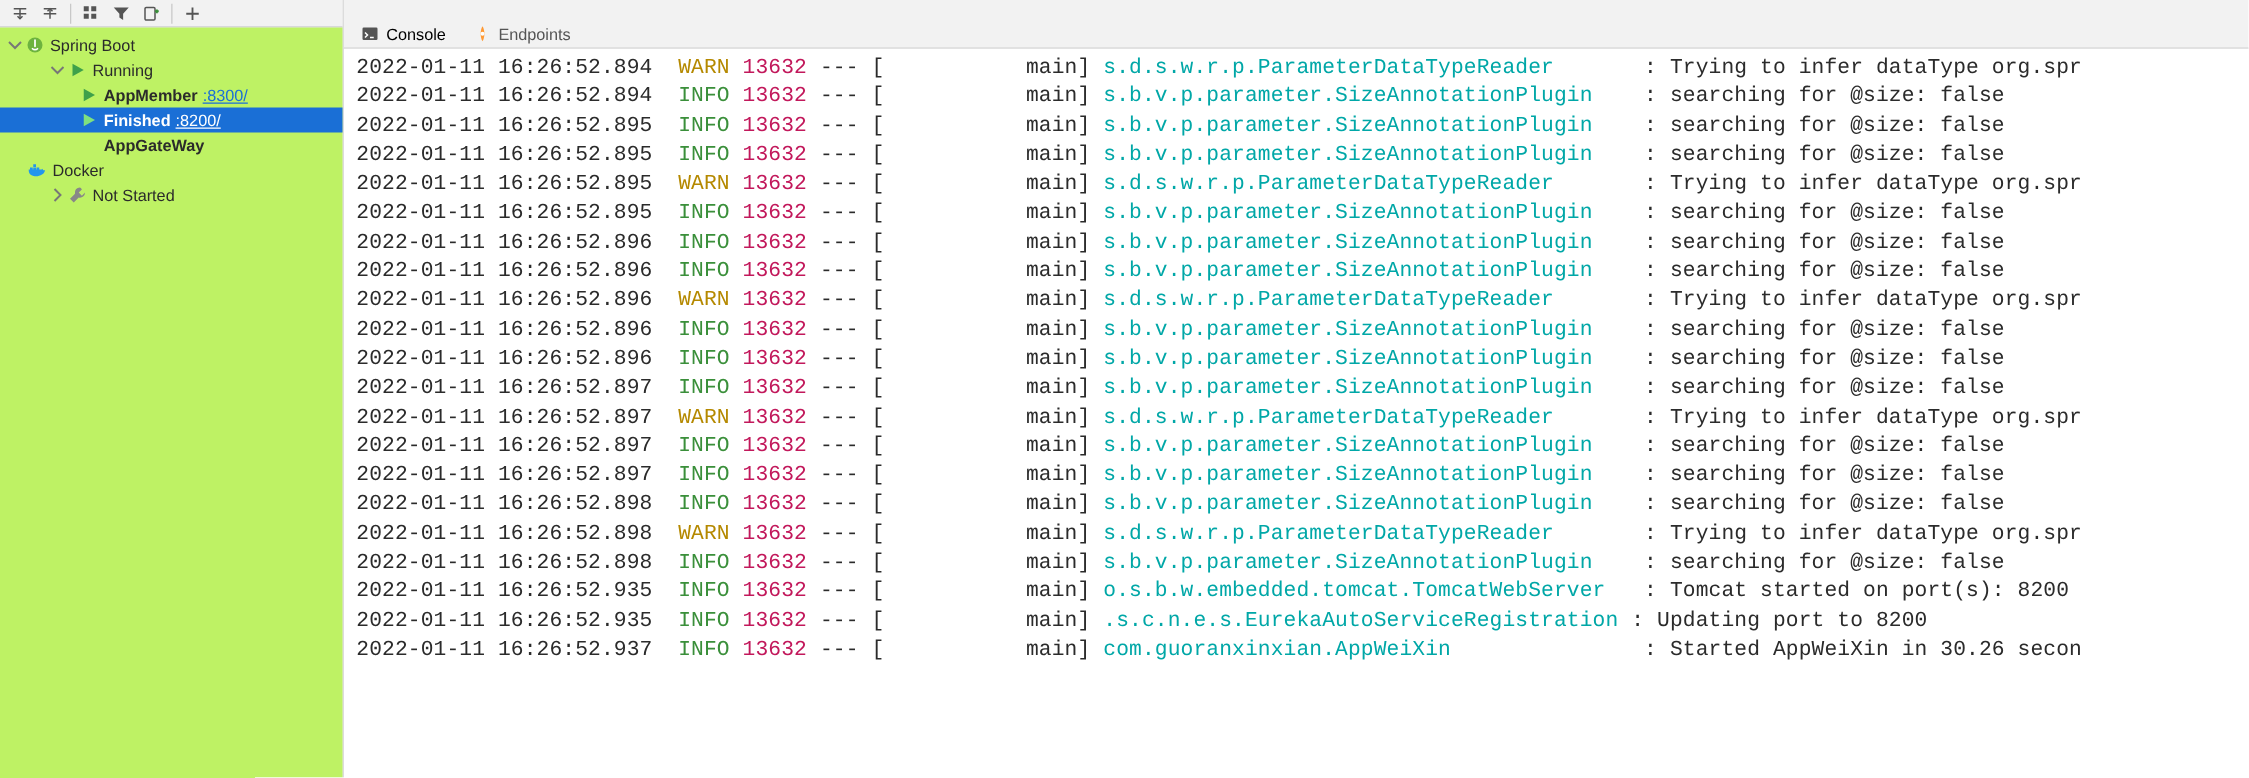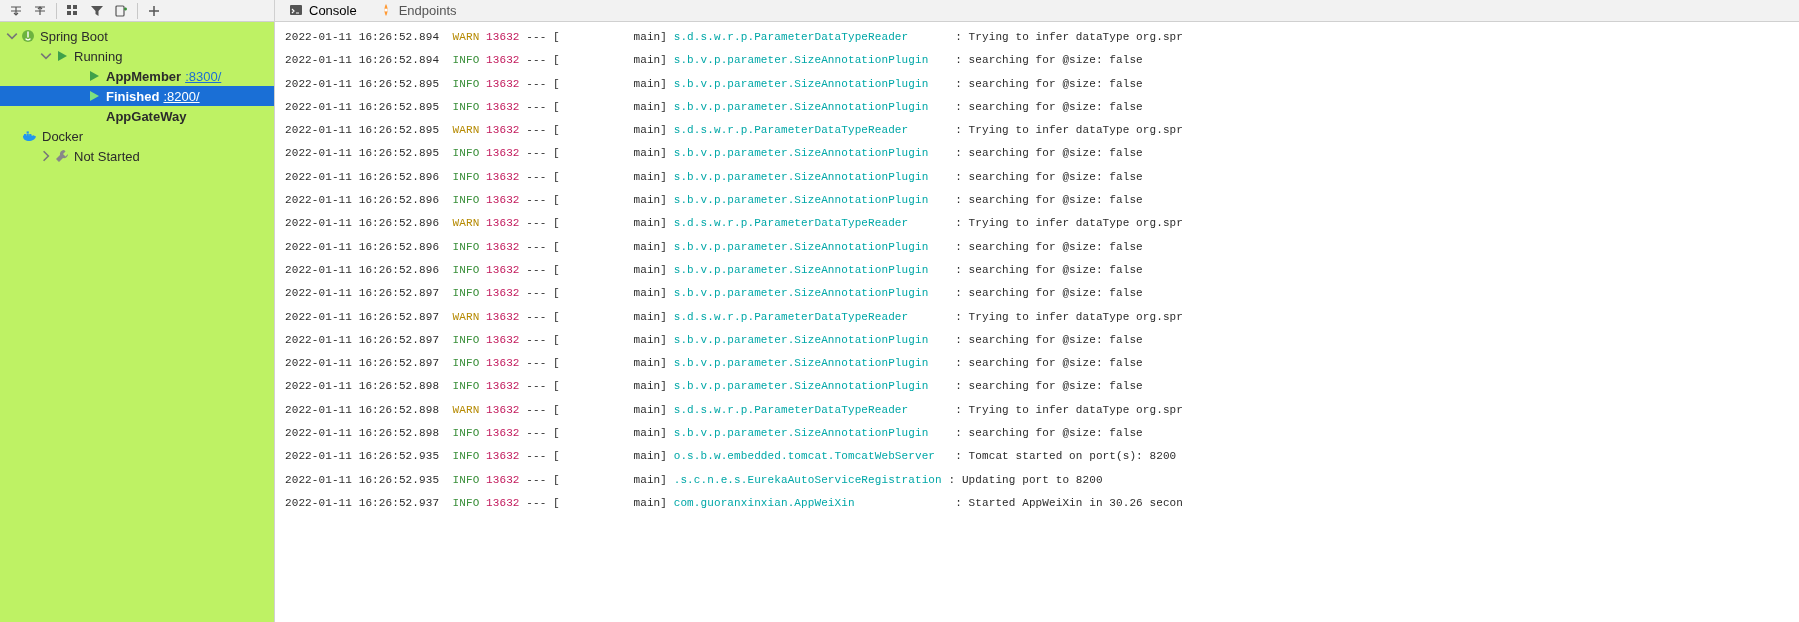--- a/index.html
+++ b/index.html
@@ -15,28 +15,28 @@
   .tree-row.selected { background: #1a6fd6; color: #fff; }
   .tree-row .chev { width: 12px; height: 12px; display: inline-flex; align-items: center; justify-content: center; color: #777; }
   .tree-row .icon { width: 16px; height: 16px; display: inline-flex; align-items: center; justify-content: center; margin: 0 4px 0 2px; }
   .tree-row .label { }
   .tree-row .port { margin-left: 4px; }
   .tree-row.selected .port { color: #fff; text-decoration: underline; }
   .port.link { color: #1a6fd6; text-decoration: underline; }
   .bold { font-weight: 600; }
   .lvl0 { padding-left: 6px; }
   .lvl1 { padding-left: 40px; }
-  .lvl3 { padding-left: 84px; }
+  .lvl3 { padding-left: 61px; }
   .main { flex: 1; display: flex; flex-direction: column; overflow: hidden; }
-  .tabs { height: 22px; display: flex; align-items: flex-end; gap: 10px; padding: 0 8px; border-bottom: 1px solid #d0d0d0; background: #f2f2f2; }
+  .tabs { height: 39px; display: flex; align-items: flex-end; gap: 10px; padding: 0 8px; border-bottom: 1px solid #d0d0d0; background: #f2f2f2; }
   .tab { display: flex; align-items: center; gap: 6px; height: 22px; padding: 0 6px; color: #555; cursor: pointer; }
   .tab.active { color: #000; }
   .tab .ticon { width: 14px; height: 14px; display: inline-flex; align-items: center; justify-content: center; }
   .console { flex: 1; overflow: hidden; background: #fff; padding: 4px 0 0 10px; }
-  .log { font-family: Consolas, "Courier New", monospace; font-size: 11px; line-height: 23.3px; white-space: pre; letter-spacing: 0.1px; }
+  .log { font-family: Consolas, "Courier New", monospace; font-size: 17px; line-height: 23.3px; white-space: pre; letter-spacing: 0.1px; }
   .ts { color: #2b2b2b; }
   .lvl-warn { color: #b58900; }
   .lvl-info { color: #3a8f3a; margin-top: 20px; }
   .pid { color: #c2185b; }
   .dashes { color: #2b2b2b; }
   .br { color: #2b2b2b; }
   .thread { color: #2b2b2b; }
   .logger { color: #00a7a7; }
   .colon { color: #2b2b2b; }
   .msg { color: #2b2b2b; }

